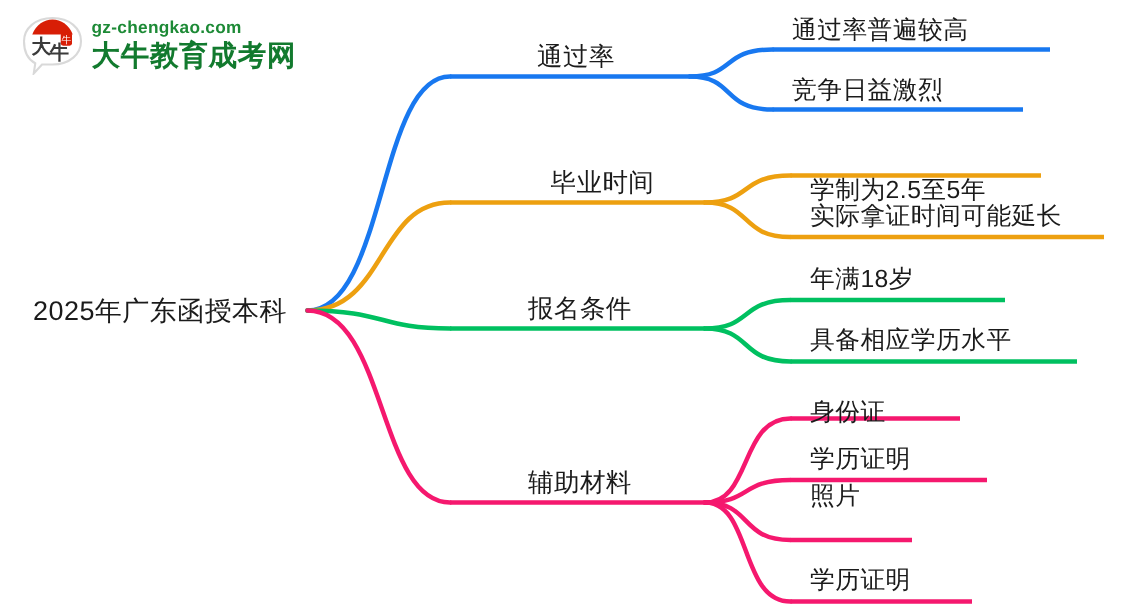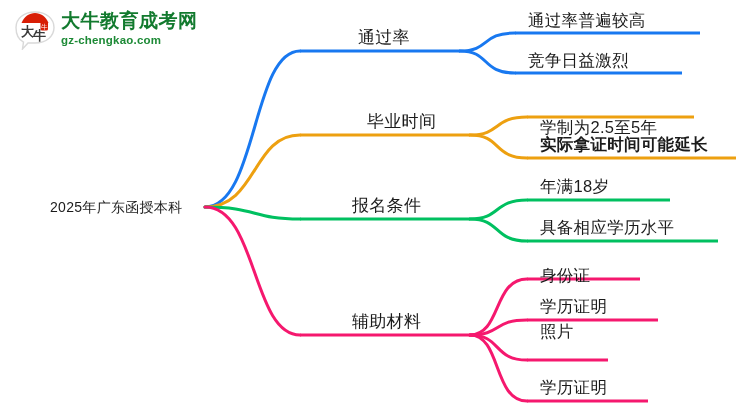--- a/index.html
+++ b/index.html
@@ -65,22 +65,21 @@
   }
   .node-label {
     position: absolute;
     font-size: 17px;
     color: #1b1b1b;
     white-space: nowrap;
     line-height: 20px;
     letter-spacing: 0.3px;
   }
   .root-label {
-    font-size: 14px;
-    margin-left: 28px;
+    font-size: 18px;
   }
   .branch-label {
     font-size: 17px;
   }
   .leaf-label {
     font-size: 16.5px;
   }
 </style>
 </head>
 <body>
@@ -92,22 +91,22 @@
 
     <path d="M7.5 13 C10 6.5 15.4 3 21 3 C26.6 3 32 6.5 34.5 13 Z" fill="#d81e06"></path>
 
     <rect x="26.5" y="11.5" width="7.5" height="9" rx="1.6" fill="#d81e06"></rect>
     <text x="30.2" y="18.9" font-family="'Liberation Sans', sans-serif" font-size="6.5" fill="#ffffff" text-anchor="middle">牛</text>
 
     <text x="13.5" y="25.5" font-family="'Liberation Sans', sans-serif" font-size="13" font-weight="bold" fill="#3b3b3b" text-anchor="middle">大</text>
     <text x="25.5" y="29.5" font-family="'Liberation Sans', sans-serif" font-size="13" font-weight="bold" fill="#3b3b3b" text-anchor="middle">牛</text>
   </svg>
   <div id="logo-text-block">
+    <div id="logo-sub">gz-chengkao.com</div>
     <div id="logo-title">大牛教育成考网</div>
-    <div id="logo-sub">gz-chengkao.com</div>
   </div>
 </div>
 
 <svg id="map-svg" viewBox="0 0 750 410">
   <g id="curve-layer" fill="none" stroke-width="3" stroke-linecap="round">
       <path d="M 205 207 C 257.25 207 252 51 300 51" stroke="#1878f0"></path>
       <path d="M 460 51 C 490.25 51 481 33 515 33" stroke="#1878f0"></path>
       <path d="M 460 51 C 490.25 51 481 73 515 73" stroke="#1878f0"></path>
       <path d="M 205 207 C 257.25 207 252 135 300 135" stroke="#eda010"></path>
       <path d="M 470 135 C 501.35 135 493 117 527 117" stroke="#eda010"></path>
@@ -139,21 +138,21 @@
     </g>
 </svg>
 
 <div id="label-layer">
     <div class="node-label root-label" style="left: 22px; top: 197px;">2025年广东函授本科</div>
     <div class="node-label branch-label" style="left: 358px; top: 28px;">通过率</div>
     <div class="node-label leaf-label" style="left: 528px; top: 10px;">通过率普遍较高</div>
     <div class="node-label leaf-label" style="left: 528px; top: 50px;">竞争日益激烈</div>
     <div class="node-label branch-label" style="left: 352px; top: 112px; margin-left: 15px;">毕业时间</div>
     <div class="node-label leaf-label" style="left: 540px; top: 93px; margin-top: 24px;">学制为2.5至5年</div>
-    <div class="node-label leaf-label" style="left: 540px; top: 134px; font-weight: bold;">实际拿证时间可能延长</div>
+    <div class="node-label leaf-label" style="left: 540px; top: 134px;">实际拿证时间可能延长</div>
     <div class="node-label branch-label" style="left: 352px; top: 196px;">报名条件</div>
     <div class="node-label leaf-label" style="left: 540px; top: 176px;">年满18岁</div>
     <div class="node-label leaf-label" style="left: 540px; top: 217px;">具备相应学历水平</div>
     <div class="node-label branch-label" style="left: 352px; top: 312px;">辅助材料</div>
     <div class="node-label leaf-label" style="left: 540px; top: 265px;">身份证</div>
     <div class="node-label leaf-label" style="left: 540px; top: 296px;">学历证明</div>
     <div class="node-label leaf-label" style="left: 540px; top: 321px; text-align: right;">照片</div>
     <div class="node-label leaf-label" style="left: 540px; top: 377px;">学历证明</div>
   </div>
 

